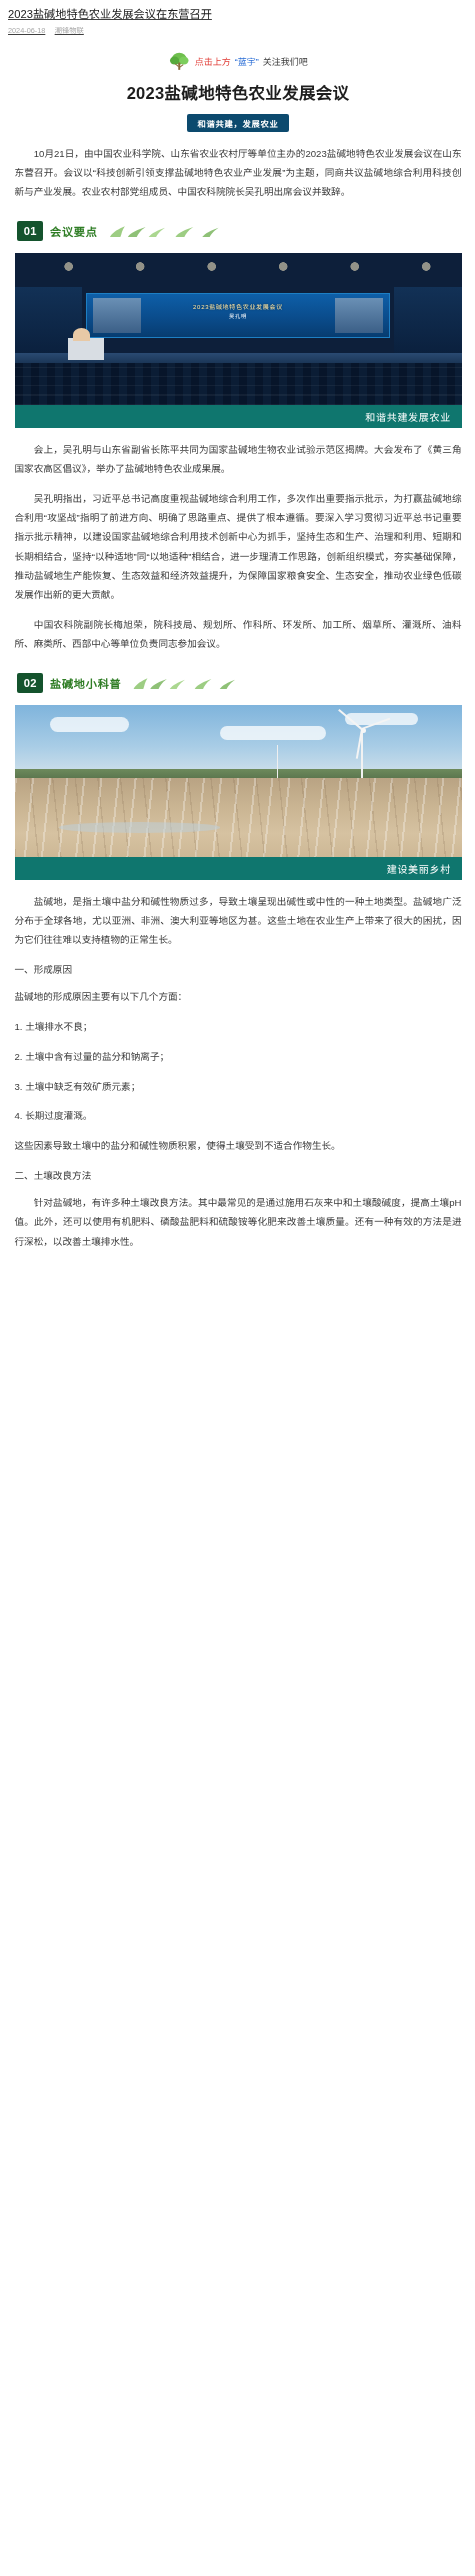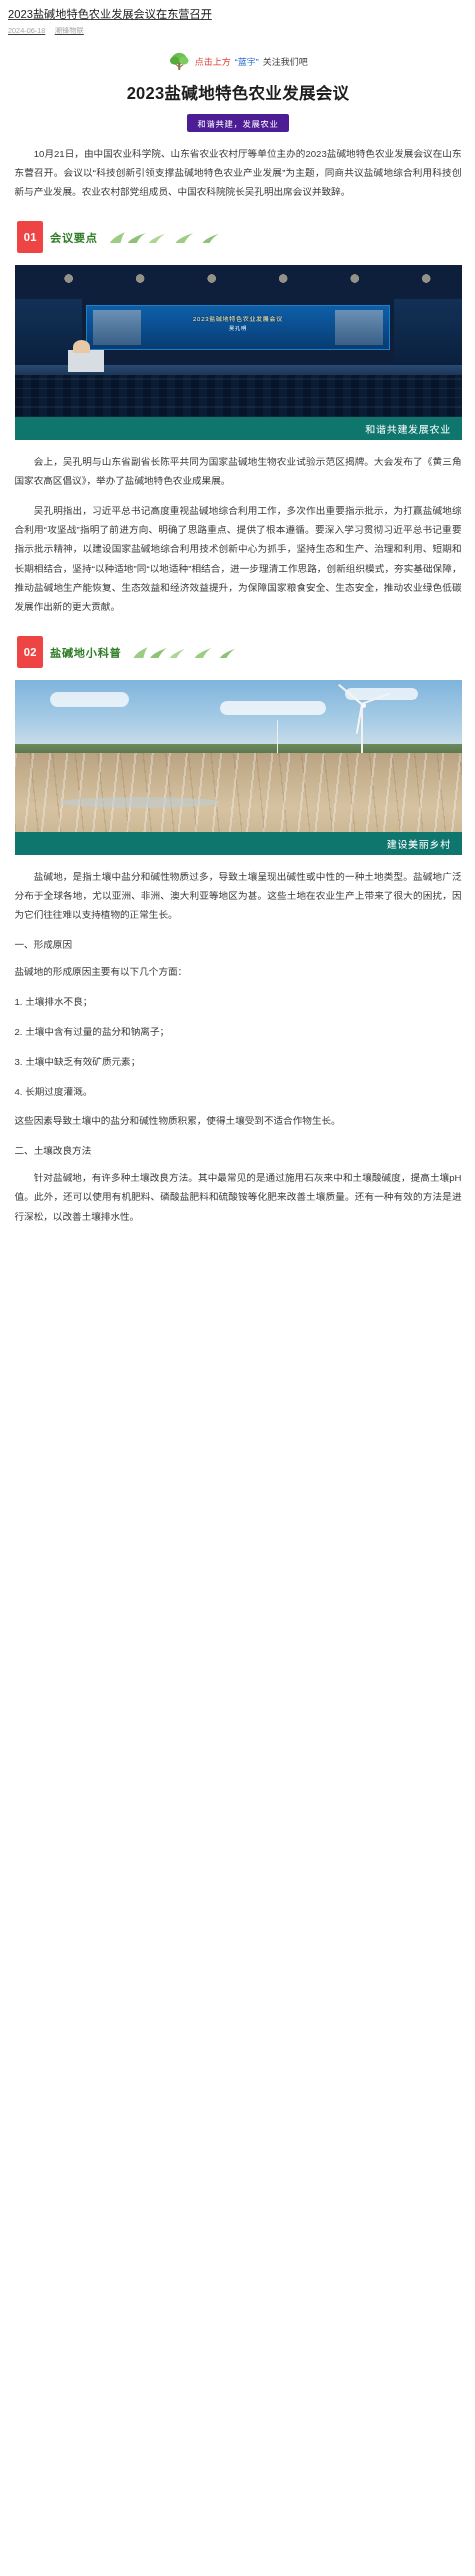--- a/index.html
+++ b/index.html
@@ -70,26 +70,27 @@
     line-height: 1.35;
   }
 
   
   .subtitle-wrap {
     display: flex;
     justify-content: center;
     margin-bottom: 12px;
   }
   .subtitle-pill {
-    background: #4c1d95;
+    background: #0c4a6e;
     color: #ffffff;
     font-size: 8.3px;
     padding: 2.6px 10.6px;
     border-radius: 2px;
     letter-spacing: 0.7px;
+    font-weight: bold;
   }
 
   
   p.para {
     font-size: 9.6px;
     line-height: 2.0;
     text-align: justify;
     margin: 0 0 10.6px 0;
     text-indent: 2em;
     color: #3b3b3b;
@@ -106,26 +107,26 @@
 
   
   .section-head {
     display: flex;
     align-items: center;
     gap: 6.6px;
     margin: 20px 0 12px 0;
     padding-left: 2.6px;
   }
   .section-num {
-    background: #ef4444;
+    background: #14532d;
     color: #ffffff;
     font-size: 11.2px;
     font-weight: bold;
     width: 26.4px;
-    height: 32px;
+    height: 20px;
     display: flex;
     align-items: center;
     justify-content: center;
     border-radius: 2px;
     letter-spacing: 0.3px;
   }
   .section-label {
     font-size: 11.2px;
     font-weight: bold;
     color: #2f7d25;
@@ -360,20 +361,21 @@
       <div class="speaker"></div>
       <div class="audience"></div>
     </div>
     <figcaption class="fig-caption">和谐共建发展农业</figcaption>
   </figure>
 
   <div class="spacer-sm"></div>
 
   <p class="para">会上，吴孔明与山东省副省长陈平共同为国家盐碱地生物农业试验示范区揭牌。大会发布了《黄三角国家农高区倡议》，举办了盐碱地特色农业成果展。</p>
   <p class="para">吴孔明指出，习近平总书记高度重视盐碱地综合利用工作，多次作出重要指示批示，为打赢盐碱地综合利用“攻坚战”指明了前进方向、明确了思路重点、提供了根本遵循。要深入学习贯彻习近平总书记重要指示批示精神，以建设国家盐碱地综合利用技术创新中心为抓手，坚持生态和生产、治理和利用、短期和长期相结合，坚持“以种适地”同“以地适种”相结合，进一步理清工作思路，创新组织模式，夯实基础保障，推动盐碱地生产能恢复、生态效益和经济效益提升，为保障国家粮食安全、生态安全，推动农业绿色低碳发展作出新的更大贡献。</p>
+  <p class="para">中国农科院副院长梅旭荣，院科技局、规划所、作科所、环发所、加工所、烟草所、灌溉所、油料所、麻类所、西部中心等单位负责同志参加会议。</p>
 
   <div class="section-head">
     <span class="section-num">02</span>
     <span class="section-label">盐碱地小科普</span>
     <span class="section-deco">
       <svg class="grass-deco" viewBox="0 0 240 18" width="100%" height="12" preserveAspectRatio="none" aria-hidden="true">
         <path d="M4 18 C6 10, 10 6, 14 2 C12 8, 12 13, 11 18 Z" fill="#7dbd5a"></path>
         <path d="M16 18 C18 11, 23 7, 28 3 C24 9, 23 14, 22 18 Z" fill="#6aad4a"></path>
         <path d="M30 18 C32 12, 36 8, 41 4 C37 10, 36 14, 35 18 Z" fill="#8fca6c"></path>
         <path d="M48 18 C50 11, 55 7, 60 3 C56 9, 55 14, 54 18 Z" fill="#7dbd5a"></path>

